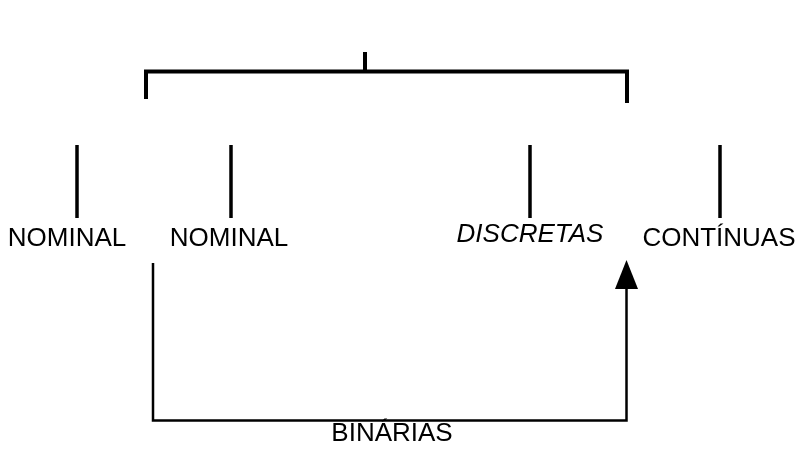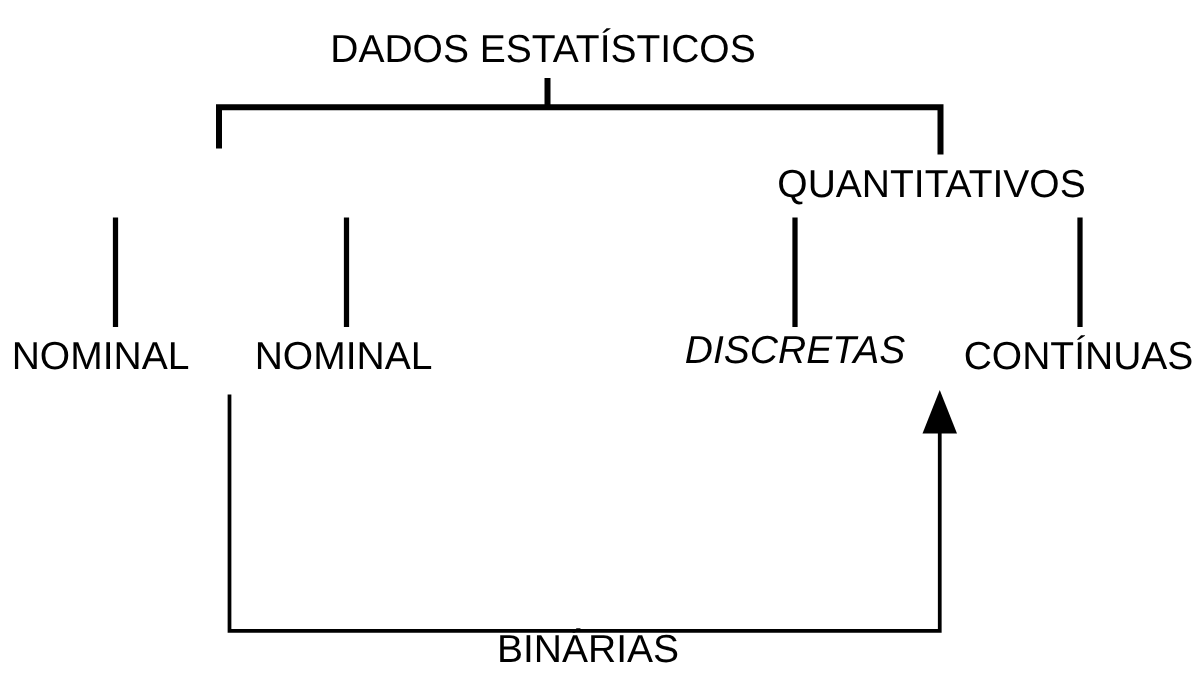--- a/index.html
+++ b/index.html
@@ -54,24 +54,22 @@
 
     <path class="mid" d="M77,145 L77,218"></path>
     <path class="mid" d="M231,145 L231,218"></path>
     <path class="mid" d="M530,145 L530,218"></path>
     <path class="mid" d="M720,145 L720,218"></path>
 
     <path class="thin" d="M153,263 L153,420.5 L626.5,420.5 L626.5,287"></path>
     <polygon class="head" points="626.5,260 615,289 638,289"></polygon>
   </svg>
 
-  <div class="label" style="left:362px; top:17px;">DADOS ESTATÍSTICOS</div>
 
 
-  <div class="label" style="left:621px; top:107px;">QUANTITATIVOS</div>
 
   <div class="label" style="left:67px; top:222px;">NOMINAL</div>
 
   <div class="label" style="left:229px; top:222px;">NOMINAL</div>
 
   <div class="label" style="left:530px; top:218px;font-style:italic;">DISCRETAS</div>
 
   <div class="label" style="left:719px; top:222px;">CONTÍNUAS</div>
 
   <div class="label" style="left:392px; top:389px;margin-top:28px;">BINÁRIAS</div>

